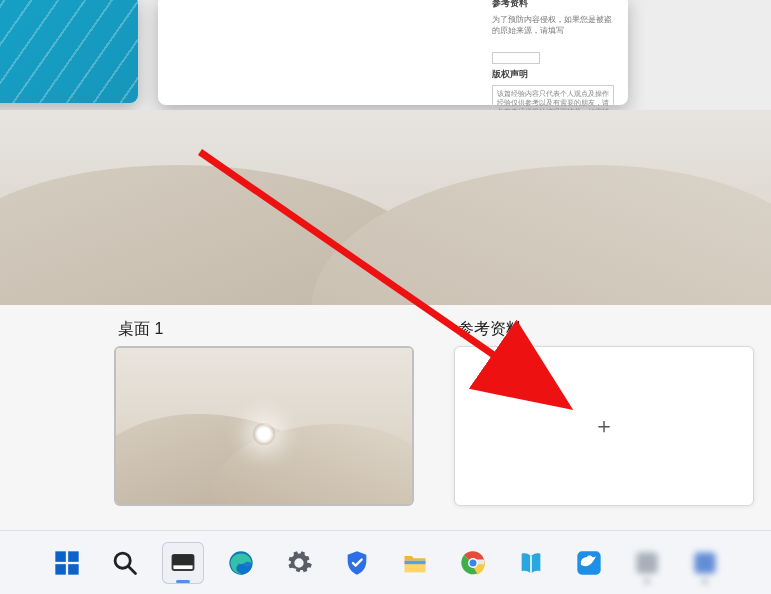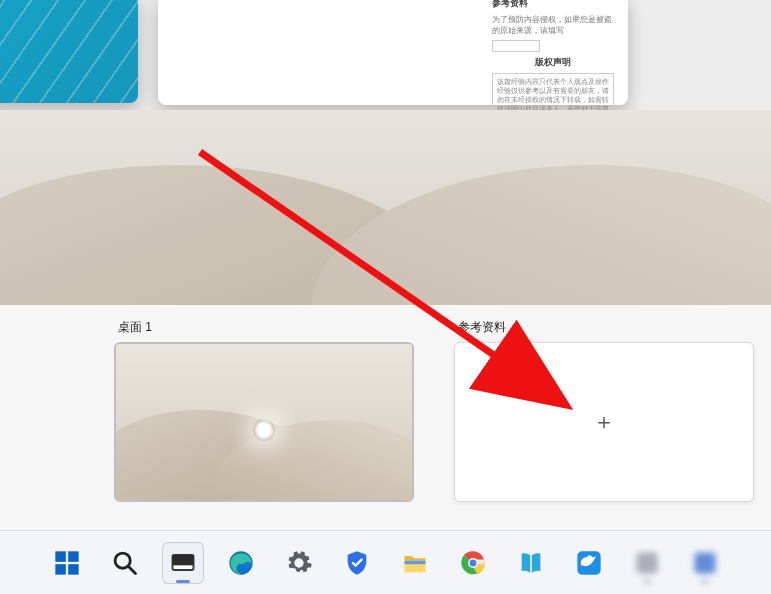--- a/index.html
+++ b/index.html
@@ -22,23 +22,23 @@
   .window-thumb.a::before {
     content:""; position:absolute; inset:0;
     background: repeating-linear-gradient(125deg, rgba(255,255,255,0.25) 0 2px, transparent 2px 22px);
   }
   .window-thumb.b {
     left: 158px; top: -5px; width: 470px; height: 110px;
     background:#fff; padding:5px 18px;
   }
   .doc-content { position:absolute; left:334px; right:14px; top:2px; font-size:8px; color:#444; }
   .doc-heading { font-size:9px; font-weight:600; margin-bottom:4px; }
-  .doc-line { font-size:8px; color:#777; margin-bottom:3px; display:flex; align-items:center; gap:4px; flex-wrap:wrap;}
+  .doc-line { font-size:8px; color:#777; margin-bottom:3px; display:flex; align-items:center; gap:16px; flex-wrap:wrap;}
   .doc-input { display:inline-block; border:1px solid #ccc; height:12px; width:48px; background:#fff;}
-  .doc-heading2 { font-size:9px; font-weight:600; margin:4px 0 4px;text-align:center; }
+  .doc-heading2 { font-size:9px; font-weight:600; margin:4px 0 4px; }
   .doc-box { border:1px solid #ccc; height:42px; padding:3px 4px; font-size:7px; color:#888; line-height:1.3; overflow:hidden;}
 
   
   .wallpaper {
     position:absolute; top:110px; left:0; right:0; height:195px;
     background: linear-gradient(#e7e4df 0%, #dfdad3 50%, #d2cabf 100%);
     overflow:hidden;
   }
   .dune1 { position:absolute; bottom:0; left:-50px; width:500px; height:140px;
     background: linear-gradient(160deg,#d6cec2,#c2b8a9);
@@ -48,21 +48,21 @@
     border-radius: 60% 50% 0 0 / 100% 80% 0 0; }
 
   
   .vd-strip {
     position:absolute; top:305px; left:0; right:0; bottom:64px;
     background:#f6f6f6;
     display:flex; gap:24px; padding:14px 0 0 114px;
     align-items:flex-start;
   }
   .vd-item { width:316px; }
-  .vd-label { font-size:12px; color:#222; margin-bottom:6px; padding-left:4px;}
+  .vd-label { font-size:16px; color:#222; margin-bottom:6px; padding-left:4px;}
   .vd-tile {
     width:300px; height:160px; border-radius:6px; border:2px solid #ddd;
     background:#fff; display:flex; align-items:center; justify-content:center;
     position:relative; overflow:hidden;
   }
   .vd-tile.current { border-color:#bfbfbf; }
   .vd-tile.current .mini-wall { position:absolute; inset:0;
     background: linear-gradient(#e9e4dd 0%, #ded6ca 60%, #cabda9 100%); }
   .mini-dune1 { position:absolute; bottom:0; left:-30px; width:240px; height:90px;
     background:linear-gradient(160deg,#d8cfc1,#bcae9b); border-radius:60% 70% 0 0/100% 100% 0 0;}

